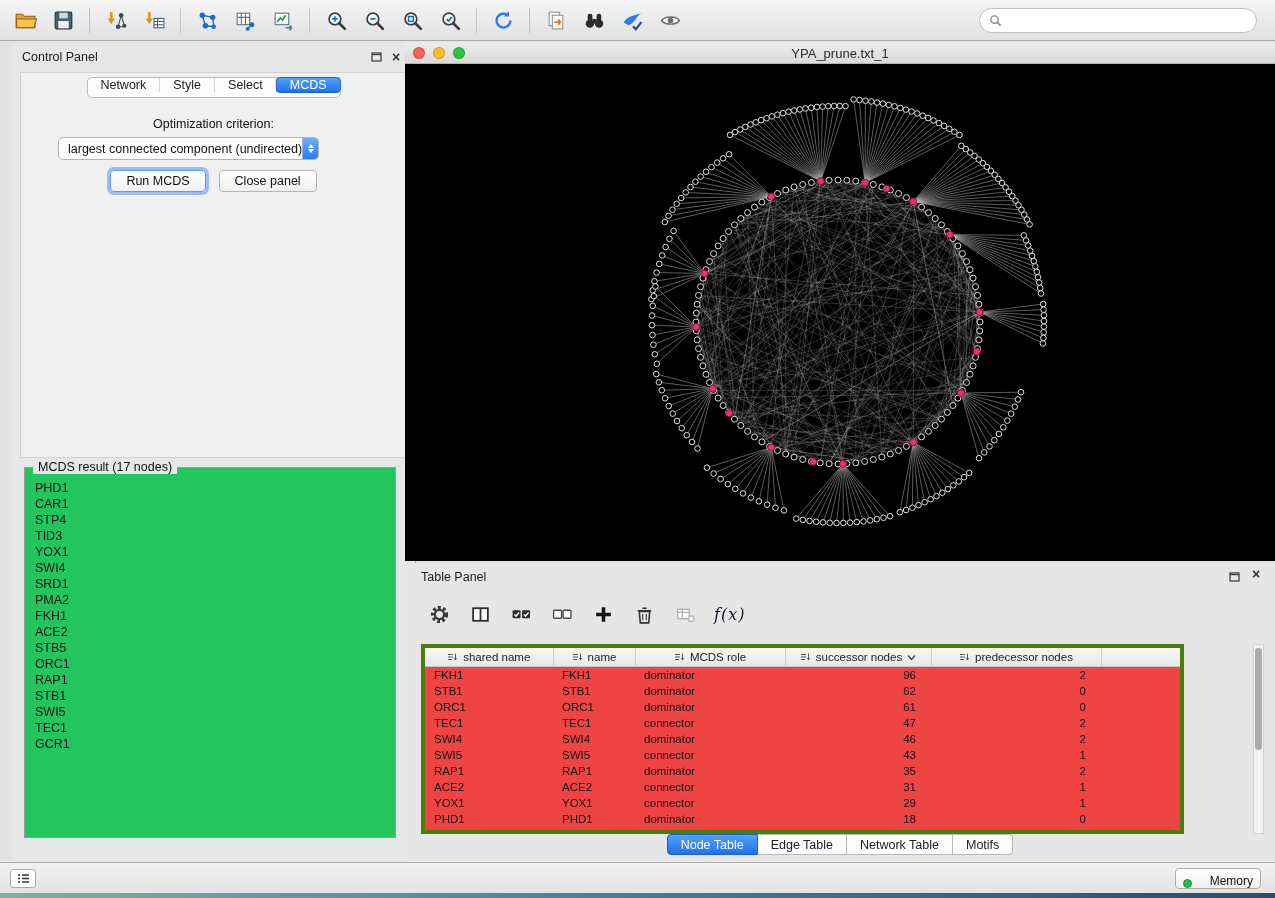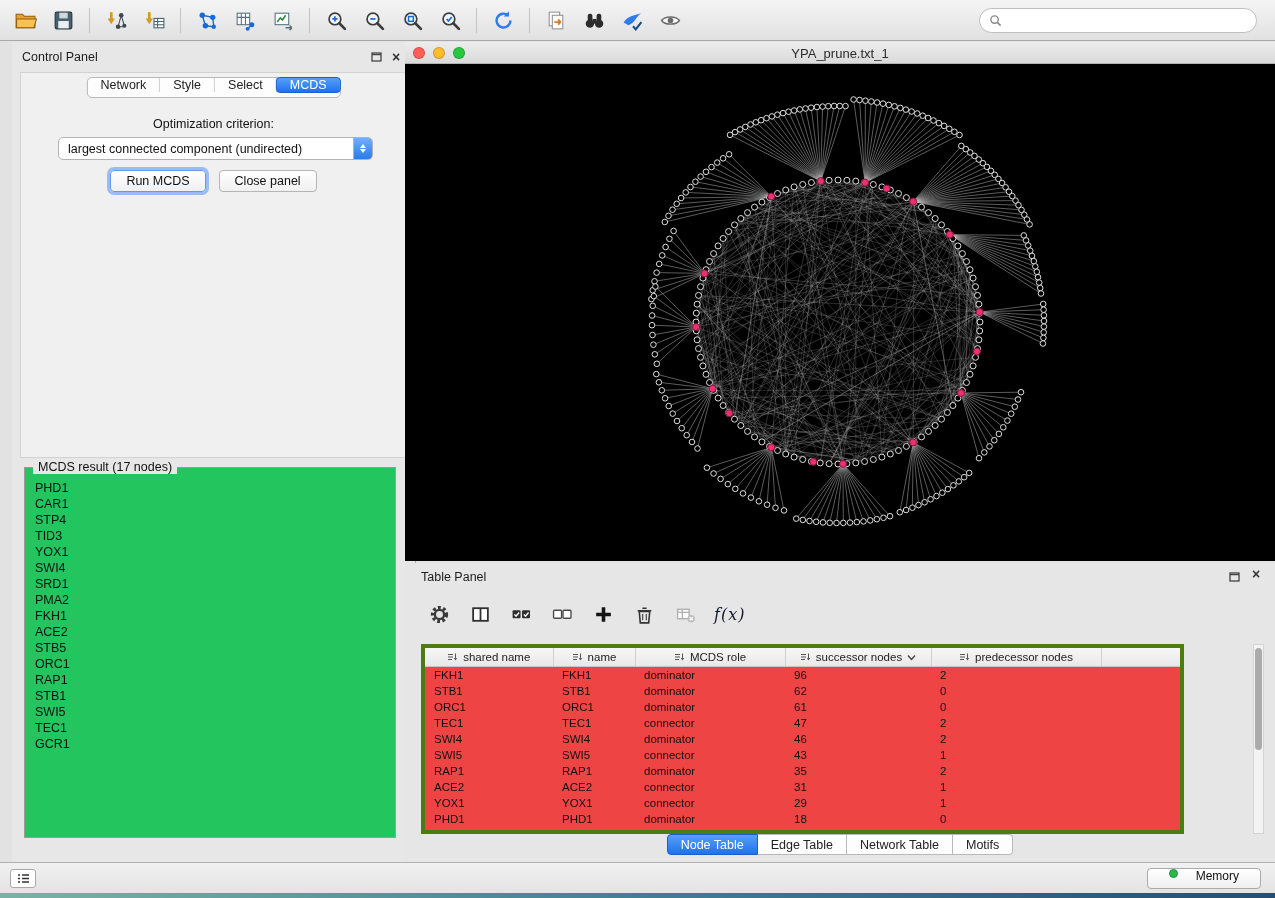--- a/index.html
+++ b/index.html
@@ -17,21 +17,21 @@
   .cp{position:absolute;left:12px;top:42px;width:404px;height:820px;background:#e7e7e7;border-right:1px solid #b0b0b0}
   .cp-head{position:absolute;left:0;top:0;width:100%;height:28px}
   .cp-title{position:absolute;left:10px;top:8px;font-size:12.5px;color:#1c1c1c}
   .win-mini{position:absolute;top:8px;width:14px;height:13px;display:flex;align-items:center;justify-content:center}
   .cp-card{position:absolute;left:8px;top:30px;width:387px;height:386px;background:#f0f0f0;border:1px solid #d2d2d2}
   .seg{position:absolute;top:4px;left:50%;transform:translateX(-50%);display:flex;background:#fdfdfd;border:1px solid #b9b9b9;border-radius:5px;height:21px;align-items:flex-start}
   .seg .tab{padding:0 13px;display:flex;align-items:center;font-size:12.5px;color:#222;border-right:1px solid #cfcfcf;cursor:default}
   .seg .tab:last-child{border-right:none}
   .seg .tab.active{background:linear-gradient(#56a0f8,#1f72ee);color:#fff;border-radius:4px;margin:-1px;border:1px solid #1a5fd0}
   .opt-label{position:absolute;top:44px;width:100%;text-align:center;font-size:12.5px;color:#111}
-  .combo{position:absolute;top:64px;left:37px;width:315px;height:23px;background:#fff;border:1px solid #b3b3b3;border-radius:5px;display:flex;align-items:center;overflow:hidden}
+  .combo{position:absolute;top:64px;left:37px;width:261px;height:23px;background:#fff;border:1px solid #b3b3b3;border-radius:5px;display:flex;align-items:center;overflow:hidden}
   .combo .cb-text{flex:1;padding-left:9px;font-size:12.5px;white-space:nowrap;color:#111}
   .combo .cb-step{width:19px;height:100%;background:linear-gradient(#6fb0fa,#2a79f0);display:flex;flex-direction:column;align-items:center;justify-content:center;gap:1px;border-left:1px solid #9cb8e0}
   .combo .arr{width:0;height:0;border-left:3.5px solid transparent;border-right:3.5px solid transparent}
   .arr.up{border-bottom:4px solid #fff}
   .arr.dn{border-top:4px solid #fff}
   .btn-row{position:absolute;top:97px;width:100%;display:flex;justify-content:center;gap:13px}
   .btn{height:22px;padding:0 15px;background:linear-gradient(#ffffff,#f0f0f0);border:1px solid #b5b5b5;border-radius:4px;font-size:12.5px;font-family:"Liberation Sans",sans-serif;color:#111;display:flex;align-items:center}
   .btn.focused{box-shadow:0 0 0 3px rgba(82,145,250,.55);border-color:#639af0}
   .mcds-box{position:absolute;left:12px;top:425px;width:372px;height:371px;background:#22c55e;border:1px solid #9b9b9b}
   .mcds-legend{position:absolute;top:-8px;left:8px;background:#e7e7e7;padding:0 5px;font-size:12.5px;color:#111}
@@ -49,33 +49,33 @@
   .tp-title{position:absolute;left:16px;top:7px;font-size:12.5px;color:#1c1c1c}
   .tp-toolbar{position:absolute;left:22px;top:30px;height:42px;display:flex;align-items:center;gap:17px}
   .tico{width:24px;height:24px;display:flex;align-items:center;justify-content:center}
   .fx{font-family:"DejaVu Serif",serif;font-style:italic;font-size:16px;color:#0f172a;letter-spacing:1px}
   .tp-tablewrap{position:absolute;left:16px;top:81px;width:763px;height:190px;background:#ef4444;border:4px solid #4d7c0f;overflow:hidden}
   table{border-collapse:collapse;table-layout:fixed;width:100%}
   thead th{height:18px;background:linear-gradient(#f7f7f7,#e8e8e8);border-right:1px solid #cfcfcf;border-bottom:1px solid #c6c6c6;font-weight:normal;font-size:11.5px;color:#222;padding:0}
   thead th:last-child{border-right:none}
   .thc{display:flex;align-items:center;justify-content:center;gap:5px;height:18px}
   tbody td{height:16px;font-size:11.5px;color:#111;padding:0 9px;white-space:nowrap;overflow:hidden}
-  tbody td.num{padding-right:15px}
+  tbody td.num{text-align:right;padding-right:15px}
   .vscroll{position:absolute;left:848px;top:81px;width:11px;height:190px;background:#f3f3f3;border:1px solid #d4d4d4}
   .vthumb{position:absolute;left:1px;top:3px;width:7px;height:102px;background:#ababab;border-radius:4px}
   .tp-tabs{position:absolute;left:0;top:271px;width:100%;display:flex;justify-content:center;gap:0}
   .tp-tab{height:21px;padding:8px 13px;display:flex;align-items:center;font-size:12.5px;background:#fdfdfd;border:1px solid #b9b9b9;border-left:none;color:#222}
   .tp-tab:first-child{border-left:1px solid #b9b9b9;border-radius:4px 0 0 4px}
   .tp-tab:last-child{border-radius:0 4px 4px 0}
   .tp-tab.active{background:linear-gradient(#56a0f8,#1f72ee);color:#fff;border-color:#1a5fd0}
 
   
   .status{position:absolute;left:0;top:862px;width:1275px;height:31px;background:linear-gradient(#f1f1f1,#e3e3e3);border-top:1px solid #b0b0b0}
   .st-left{position:absolute;left:10px;top:6px;width:26px;height:19px;background:#fff;border:1px solid #a8a8a8;border-radius:3px;display:flex;align-items:center;justify-content:center}
-  .memory{position:absolute;right:14px;top:5px;height:21px;padding:0 21px;background:linear-gradient(#ffffff,#efefef);border:1px solid #ababab;border-radius:4px;display:flex;align-items:flex-start;gap:18px;font-size:12px;color:#111}
+  .memory{position:absolute;right:14px;top:5px;height:21px;padding:0 7px;background:linear-gradient(#ffffff,#efefef);border:1px solid #ababab;border-radius:4px;display:flex;align-items:flex-end;gap:18px;font-size:12px;color:#111}
   .memdot{width:9px;height:9px;border-radius:50%;background:#28b94c;border:1px solid #1d8f3a}
   .wallpaper{position:absolute;left:0;top:893px;width:1275px;height:5px;background:linear-gradient(90deg,#7ab3a4,#417f95,#274e70)}
 </style>
 </head>
 <body>
 
 <div class="toolbar">
   <div class="tbtn">
     <svg width="23" height="23" viewBox="0 0 22 22">
         <path d="M2 5h6l2 2h10v11H2z" fill="#e8a22e" stroke="#8f5e10"></path>

